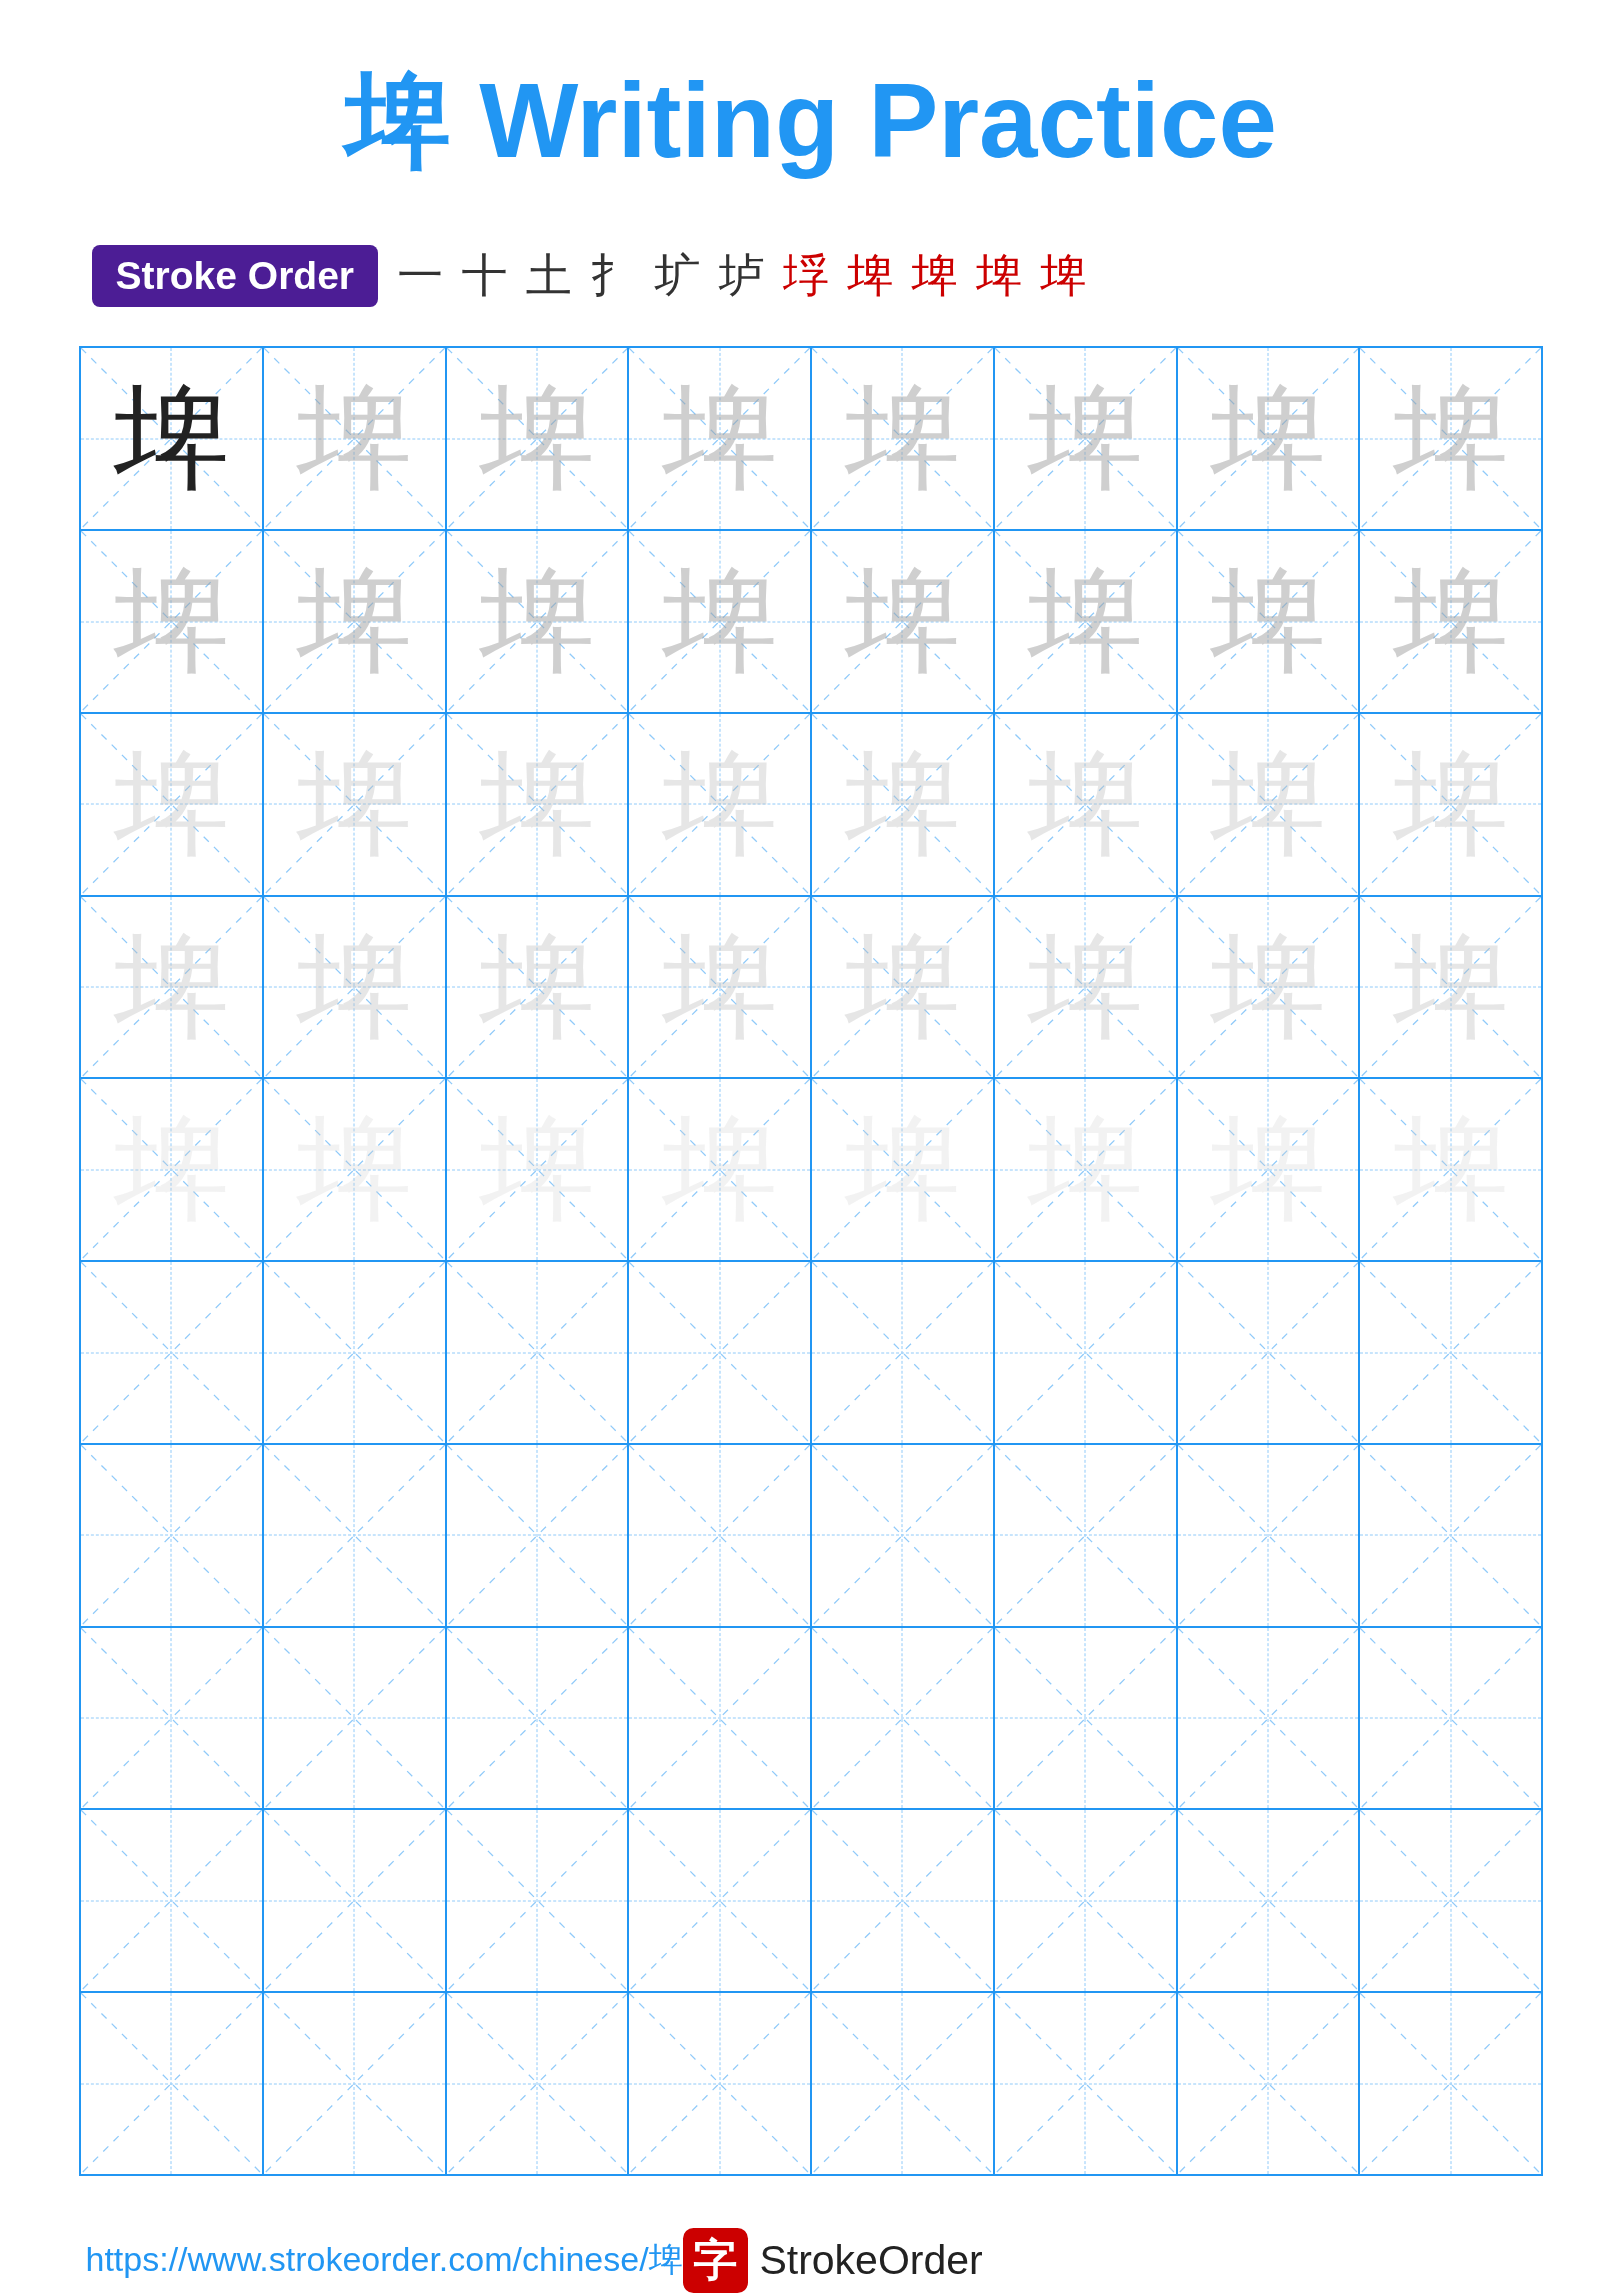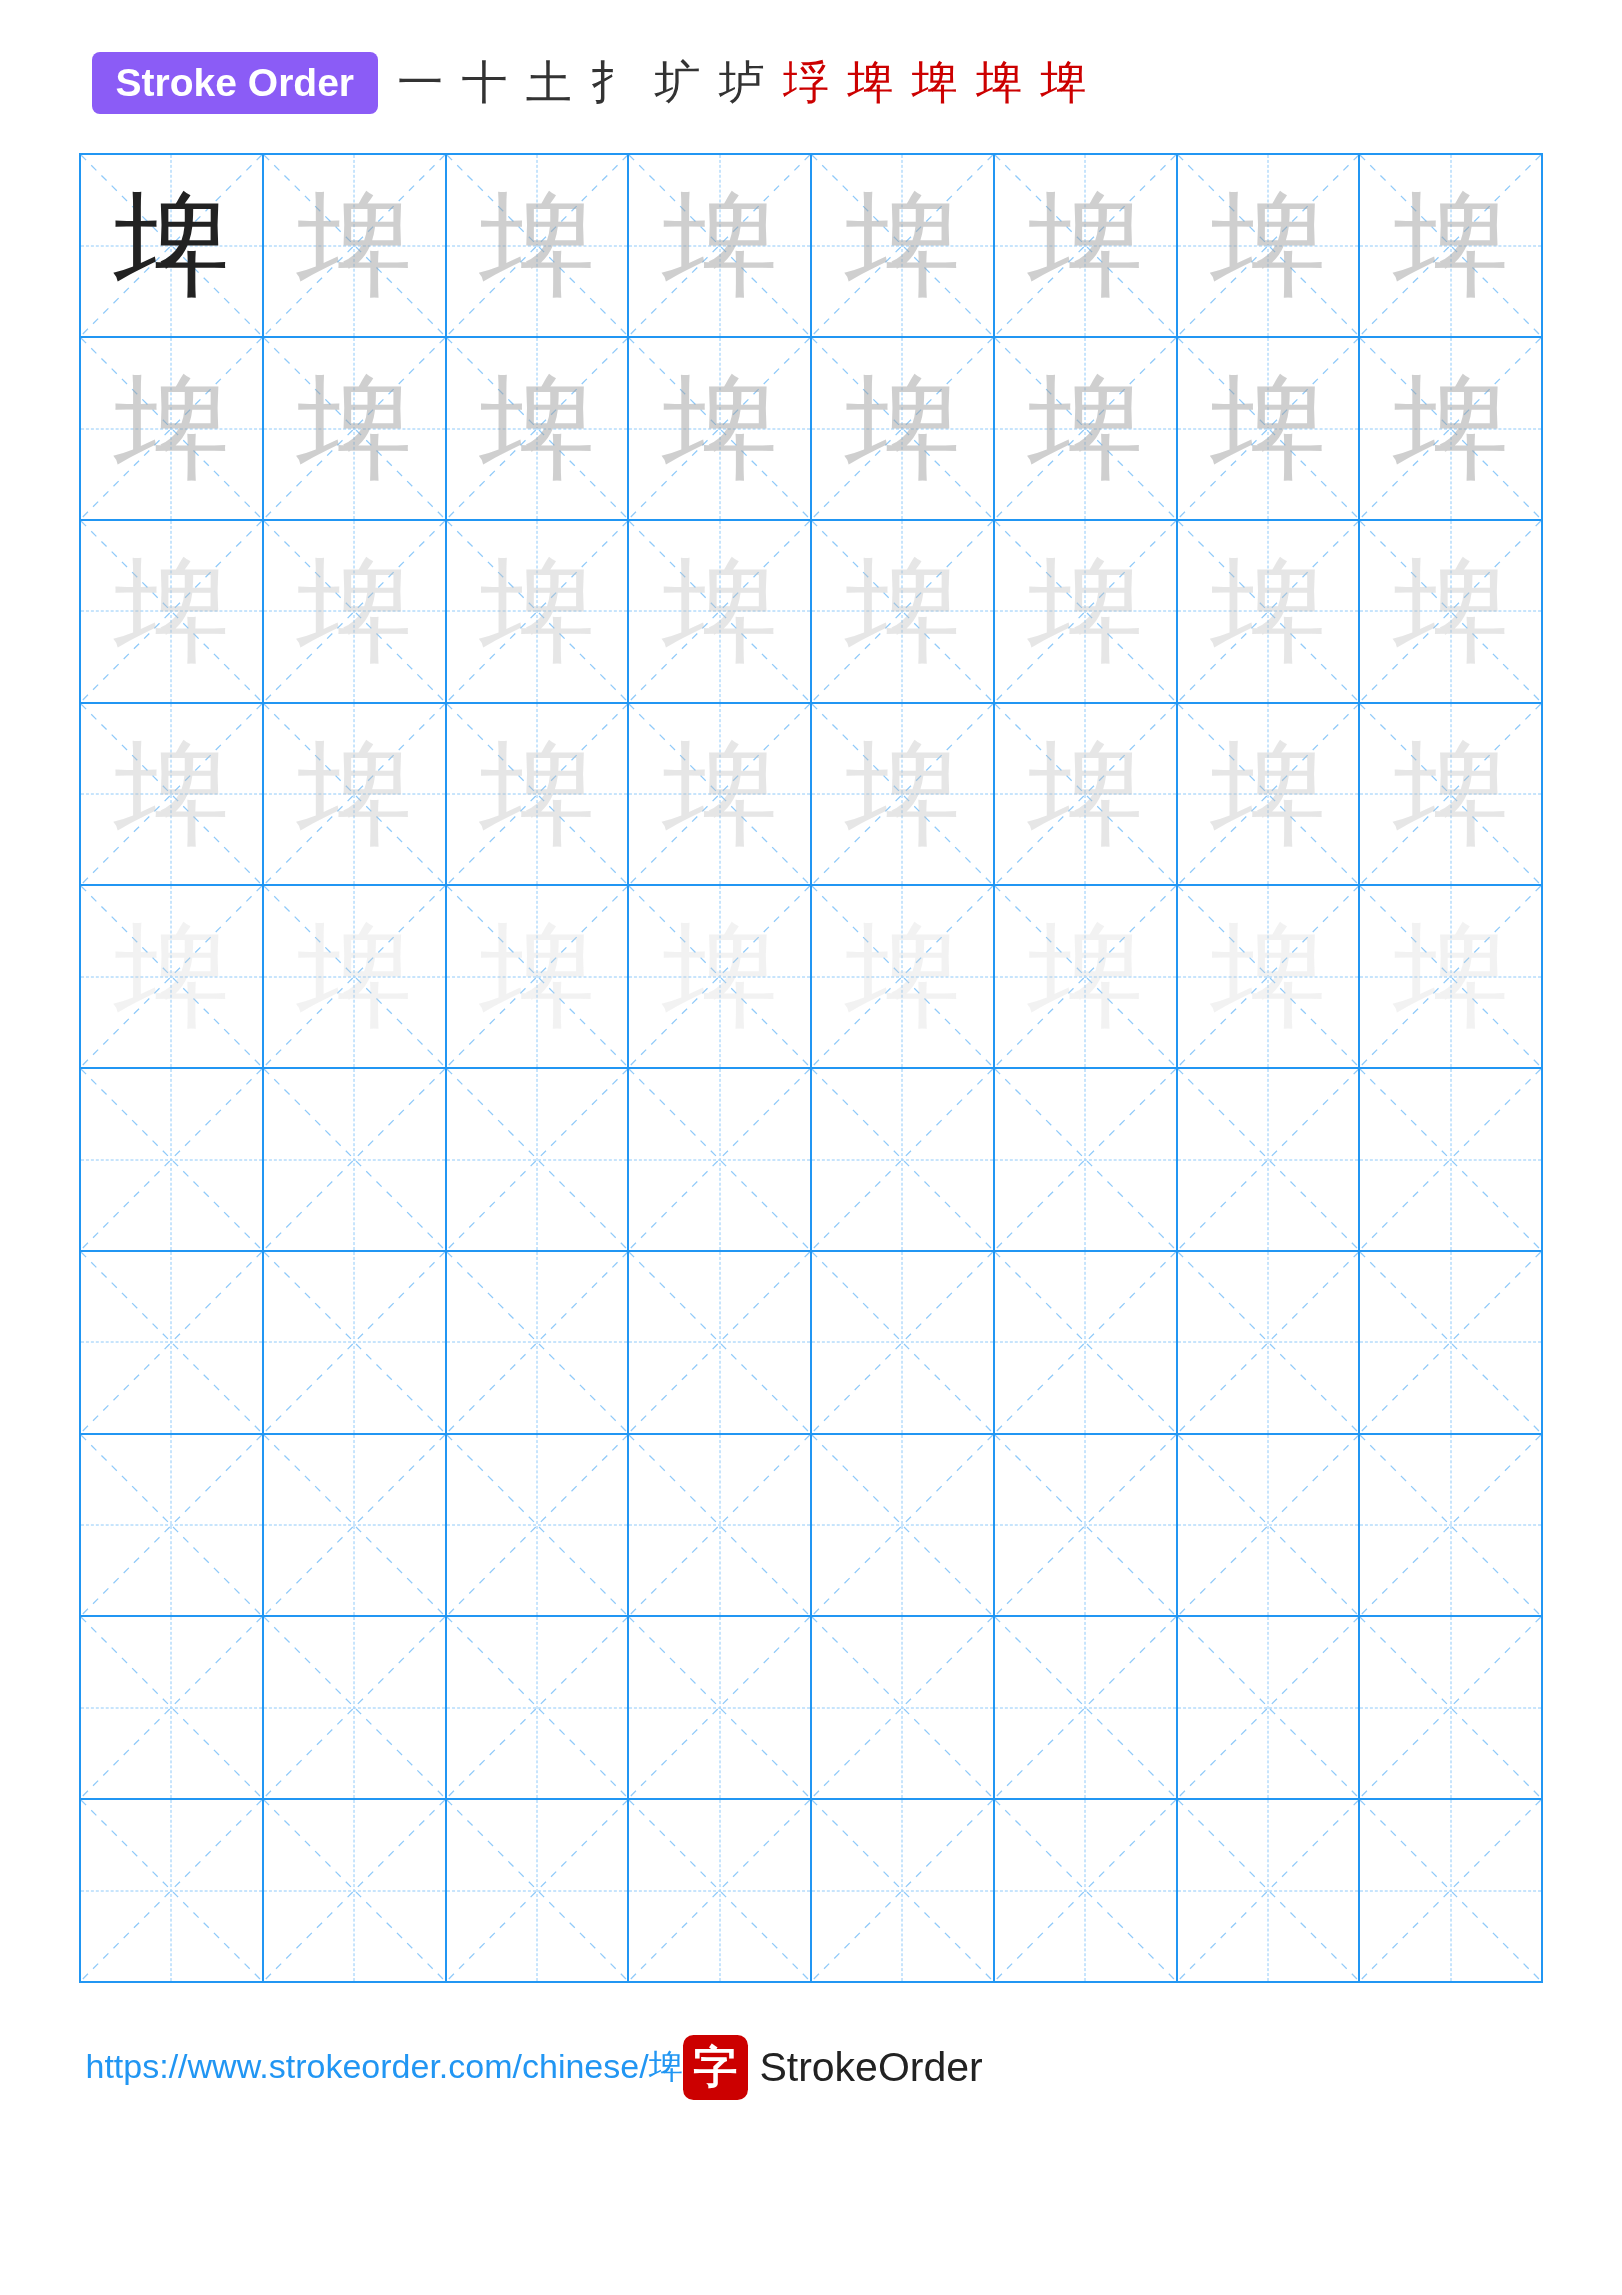--- a/index.html
+++ b/index.html
@@ -37,21 +37,21 @@
     .stroke-order-row {
       display: flex;
       align-items: center;
       gap: 19.6px;
       margin-bottom: 39px;
       width: 100%;
       padding-left: 13px;
     }
 
     .stroke-order-badge {
-      background: #8b5cf6;
+      background: #4c1d95;
       color: #fff;
       font-size: 39px;
       font-weight: bold;
       padding: 9.2px 23.6px;
       border-radius: 7.9px;
       white-space: nowrap;
     }
 
     .stroke-sequence {
       display: flex;
@@ -174,20 +174,23 @@
       font-size: 41px;
       font-weight: normal;
       color: #222;
     }
   </style>
 </head>
 <body>
 
 <div class="page">
 
+  <h1 class="title">
+    <span class="char">埤 Writing Practice</span>
+  </h1>
 
   <div class="stroke-order-row">
     <div class="stroke-order-badge">Stroke Order</div>
     <div class="stroke-sequence">
       <span class="stroke-sep">一</span>
       <span class="stroke-sep">十</span>
       <span class="stroke-sep">土</span>
       <span class="stroke-sep">扌</span>
       <span class="stroke-sep">圹</span>
       <span class="stroke-sep">垆</span>

